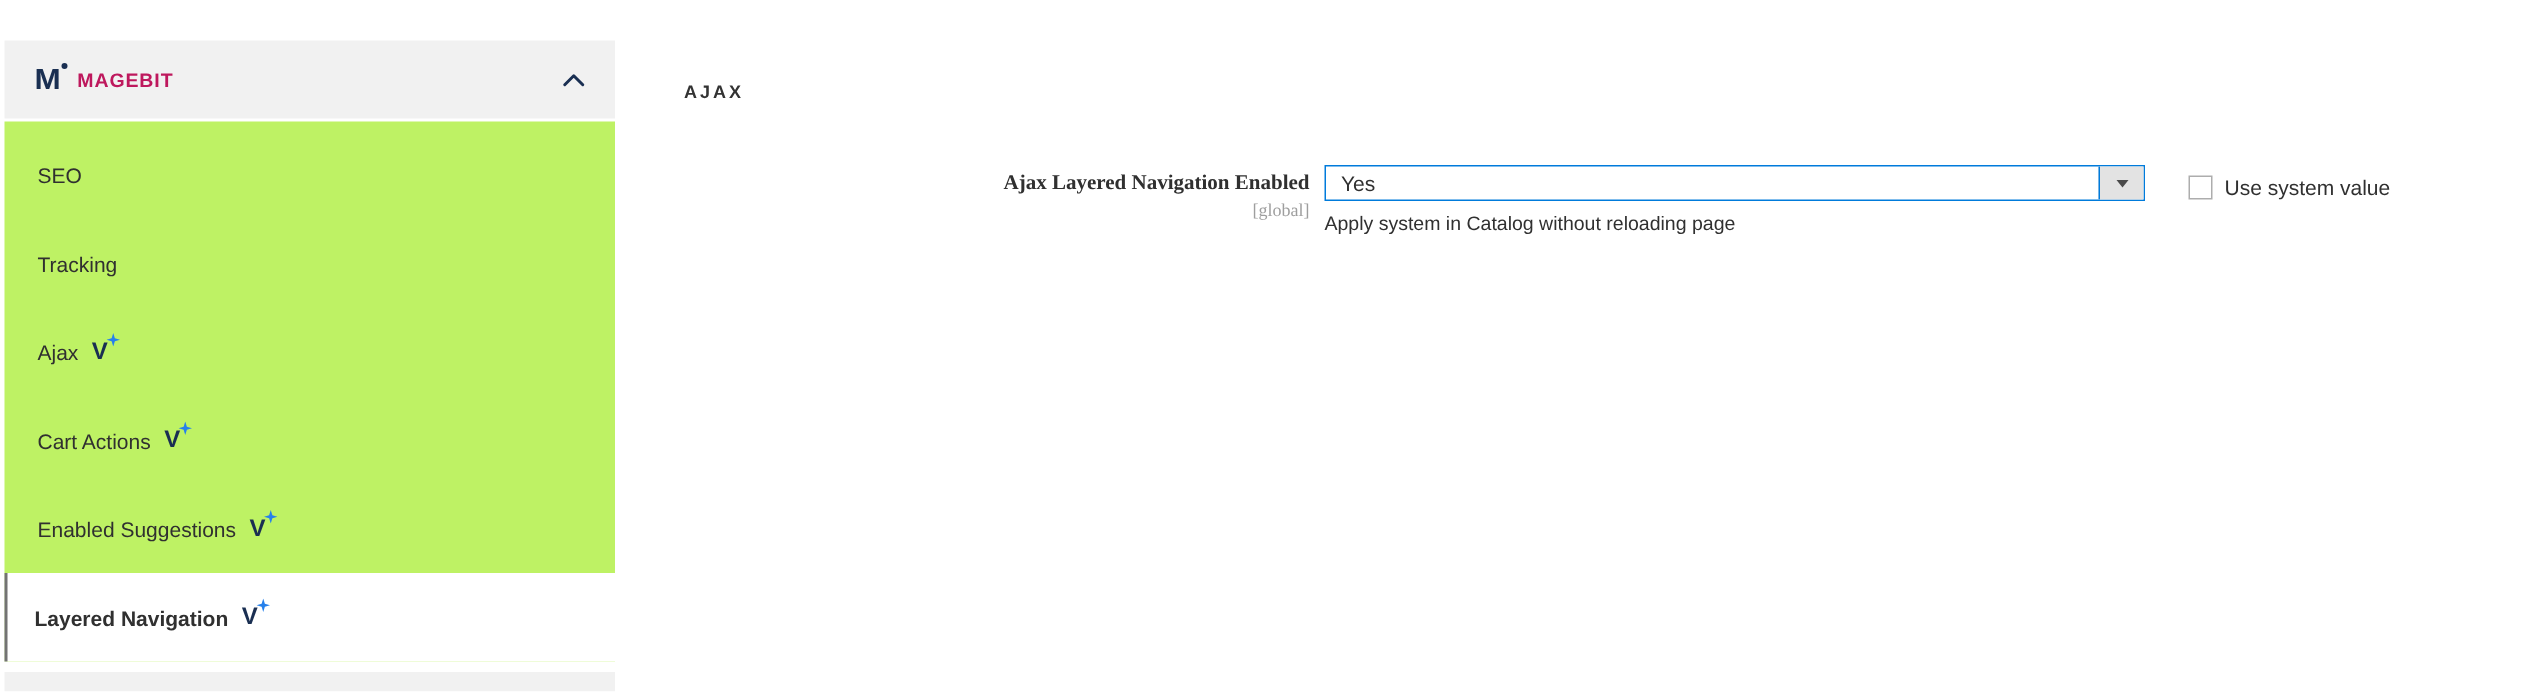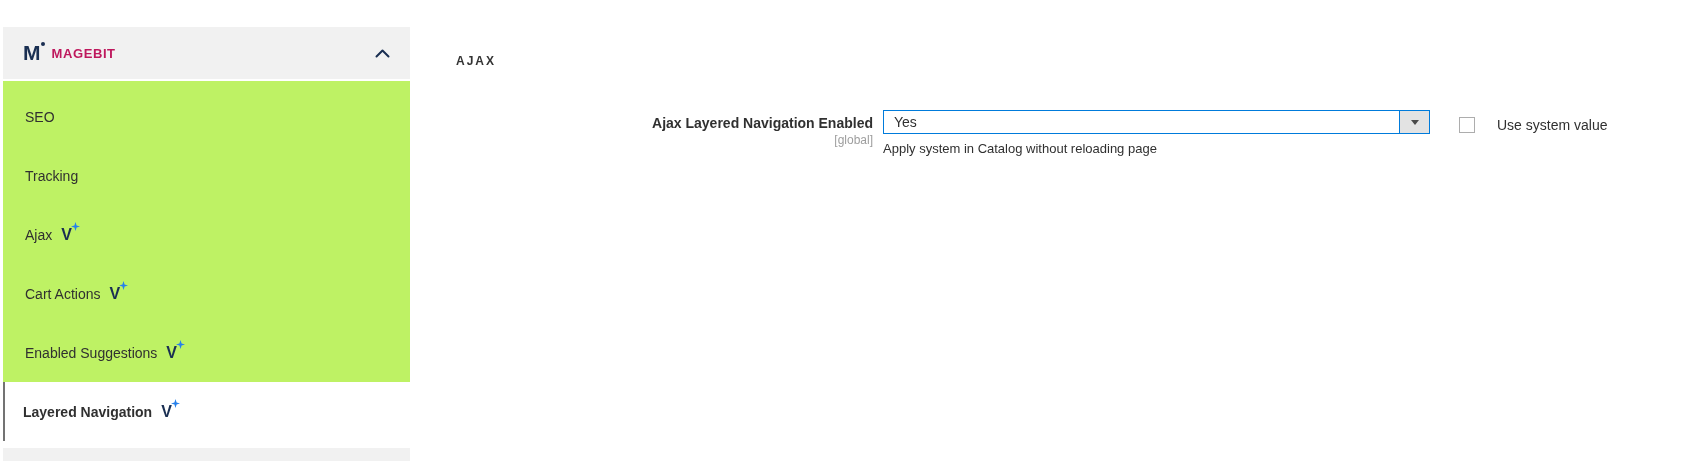--- a/index.html
+++ b/index.html
@@ -44,39 +44,39 @@
   }
   .pro .sparkle{position:absolute;top:-5px;right:-8px;}
   .next-section{margin-top:7px;height:13px;background:#f1f1f1;cursor:pointer;}
 
   
   .section-heading{
     position:absolute;left:452px;top:50px;margin:4px;
     font-size:12px;font-weight:bold;letter-spacing:2px;color:#333333;
   }
   .field-row{position:absolute;left:455px;top:110px;display:flex;align-items:flex-start;}
-  .label-col{width:418px;text-align:right;padding-top:5px;box-sizing:border-box;}
+  .label-col{width:418px;text-align:right;padding-top:5px;box-sizing:border-box;font-family:Liberation Serif, serif;}
   .field-label{font-size:14px;font-weight:bold;color:#303030;line-height:16px;}
   .field-scope{font-size:12px;color:#9e9e9e;margin-top:3px;line-height:12px;}
   .control-col{margin-left:10px;width:547px;}
   .select{
     position:relative;height:24px;box-sizing:border-box;border:1px solid #007bdb;
     background:#ffffff;display:flex;align-items:center;padding-left:10px;
     font-size:14px;color:#303030;cursor:pointer;
   }
   .select-arrow-box{
     position:absolute;top:0;right:0;bottom:0;width:29px;background:#e3e3e3;
     border-left:1px solid #007bdb;display:flex;align-items:center;justify-content:center;
   }
   .caret-down{
     width:0;height:0;border-left:4px solid transparent;border-right:4px solid transparent;
     border-top:5px solid #4a4a4a;
   }
   .field-note{margin-top:7px;font-size:13px;color:#303030;}
-  .use-default{margin-left:29px;padding-top:7px;display:flex;align-items:center;gap:14px;}
+  .use-default{margin-left:29px;padding-top:7px;display:flex;align-items:center;}
   .cb{
     appearance:none;-webkit-appearance:none;width:16px;height:16px;margin:0;
     border:1px solid #adadad;background:#ffffff;cursor:pointer;box-sizing:border-box;
   }
   .cb-label{font-size:14px;color:#303030;margin-left:8px;cursor:pointer;}
 </style>
 </head>
 <body>
 
 <div>

